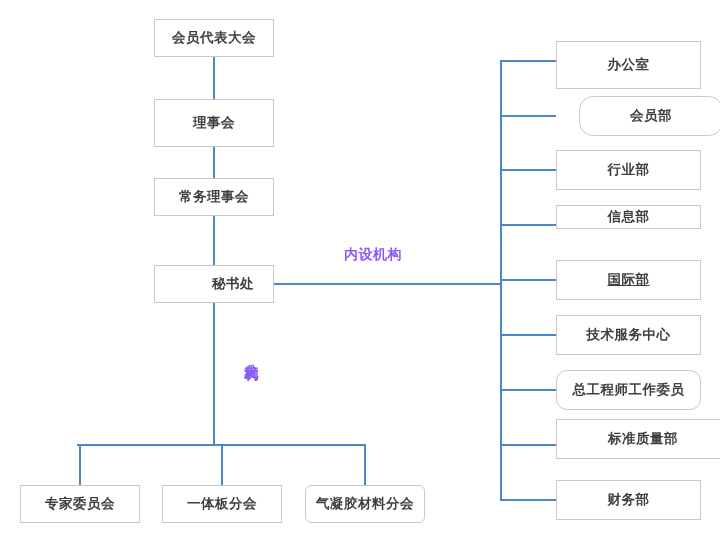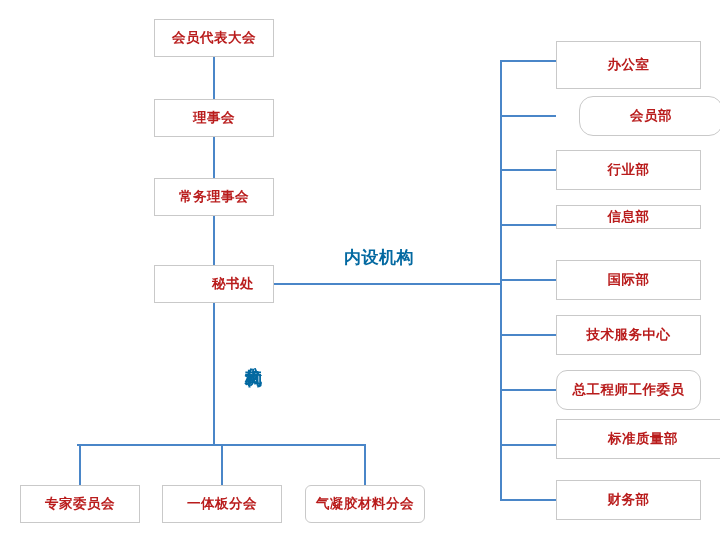--- a/index.html
+++ b/index.html
@@ -20,37 +20,37 @@
   .node {
     position: absolute;
     box-sizing: border-box;
     border: 1px solid #c9c9c9;
     background: #ffffff;
     display: flex;
     align-items: center;
     justify-content: center;
     font-size: 13.5px;
     font-weight: bold;
-    color: #b91c1c;
+    color: #404040;
     letter-spacing: 0.5px;
     white-space: nowrap;
     z-index: 3;
   }
   .conn {
     position: absolute;
     background: #4a86c8;
     z-index: 1;
   }
   .conn-v { width: 1.6px; }
   .conn-h { height: 1.6px; }
   .label {
     position: absolute;
-    font-size: 17px;
+    font-size: 14px;
     font-weight: bold;
-    color: #0369a1;
+    color: #8b5cf6;
     white-space: nowrap;
     letter-spacing: 0.5px;
     z-index: 2;
   }
   .label-vertical {
     writing-mode: vertical-rl;
     text-orientation: upright;
     letter-spacing: 1px;
     white-space: nowrap;
   }
@@ -68,33 +68,33 @@
   <div class="conn conn-h" style="left:274px; top:283px; width:227px;"></div>
   <div class="conn conn-v" style="left:500px; top:61px; height:440px;"></div>
 
   <div class="conn conn-h" style="left:77px; top:444px; width:289px;"></div>
   <div class="conn conn-v" style="left:79px; top:444px; height:41px;"></div>
   <div class="conn conn-v" style="left:221px; top:444px; height:41px;"></div>
   <div class="conn conn-v" style="left:364px; top:444px; height:41px;"></div>
 
   <div id="generated-layer">
       <div class="node" style="left: 154px; top: 19px; width: 120px; height: 38px;">会员代表大会</div>
-      <div class="node" style="left: 154px; top: 99px; width: 120px; height: 38px;">理事会</div>
+      <div class="node" style="left: 154px; top: 99px; width: 120px; height: 48px;">理事会</div>
       <div class="node" style="left: 154px; top: 178px; width: 120px; height: 38px;">常务理事会</div>
       <div class="node" style="left: 154px; top: 265px; width: 120px; height: 38px; padding-left: 38px;">秘书处</div>
       <div class="conn conn-h" style="left: 500px; top: 60.2px; width: 56px;"></div>
       <div class="node" style="left: 556px; top: 41px; width: 145px; height: 48px;">办公室</div>
       <div class="conn conn-h" style="left: 500px; top: 115.2px; width: 56px;"></div>
       <div class="node" style="left: 579px; top: 96px; width: 144px; height: 40px; border-radius: 14px;">会员部</div>
       <div class="conn conn-h" style="left: 500px; top: 169.2px; width: 56px;"></div>
       <div class="node" style="left: 556px; top: 150px; width: 145px; height: 40px;">行业部</div>
       <div class="conn conn-h" style="left: 500px; top: 224.2px; width: 56px;"></div>
       <div class="node" style="left: 556px; top: 205px; width: 145px; height: 24px;">信息部</div>
       <div class="conn conn-h" style="left: 500px; top: 279.2px; width: 56px;"></div>
-      <div class="node" style="left: 556px; top: 260px; width: 145px; height: 40px;">国际部</div>
+      <div class="node" style="left: 556px; top: 260px; width: 145px; height: 40px; text-decoration: underline;">国际部</div>
       <div class="conn conn-h" style="left: 500px; top: 334.2px; width: 56px;"></div>
       <div class="node" style="left: 556px; top: 315px; width: 145px; height: 40px;">技术服务中心</div>
       <div class="conn conn-h" style="left: 500px; top: 389.2px; width: 56px;"></div>
       <div class="node" style="left: 556px; top: 370px; width: 145px; height: 40px; border-radius: 11px;">总工程师工作委员</div>
       <div class="conn conn-h" style="left: 500px; top: 444.2px; width: 56px;"></div>
       <div class="node" style="left: 556px; top: 419px; width: 174px; height: 40px;">标准质量部</div>
       <div class="conn conn-h" style="left: 500px; top: 499.2px; width: 56px;"></div>
       <div class="node" style="left: 556px; top: 480px; width: 145px; height: 40px;">财务部</div>
       <div class="node" style="left: 20px; top: 485px; width: 120px; height: 38px;">专家委员会</div>
       <div class="node" style="left: 162px; top: 485px; width: 120px; height: 38px;">一体板分会</div>

